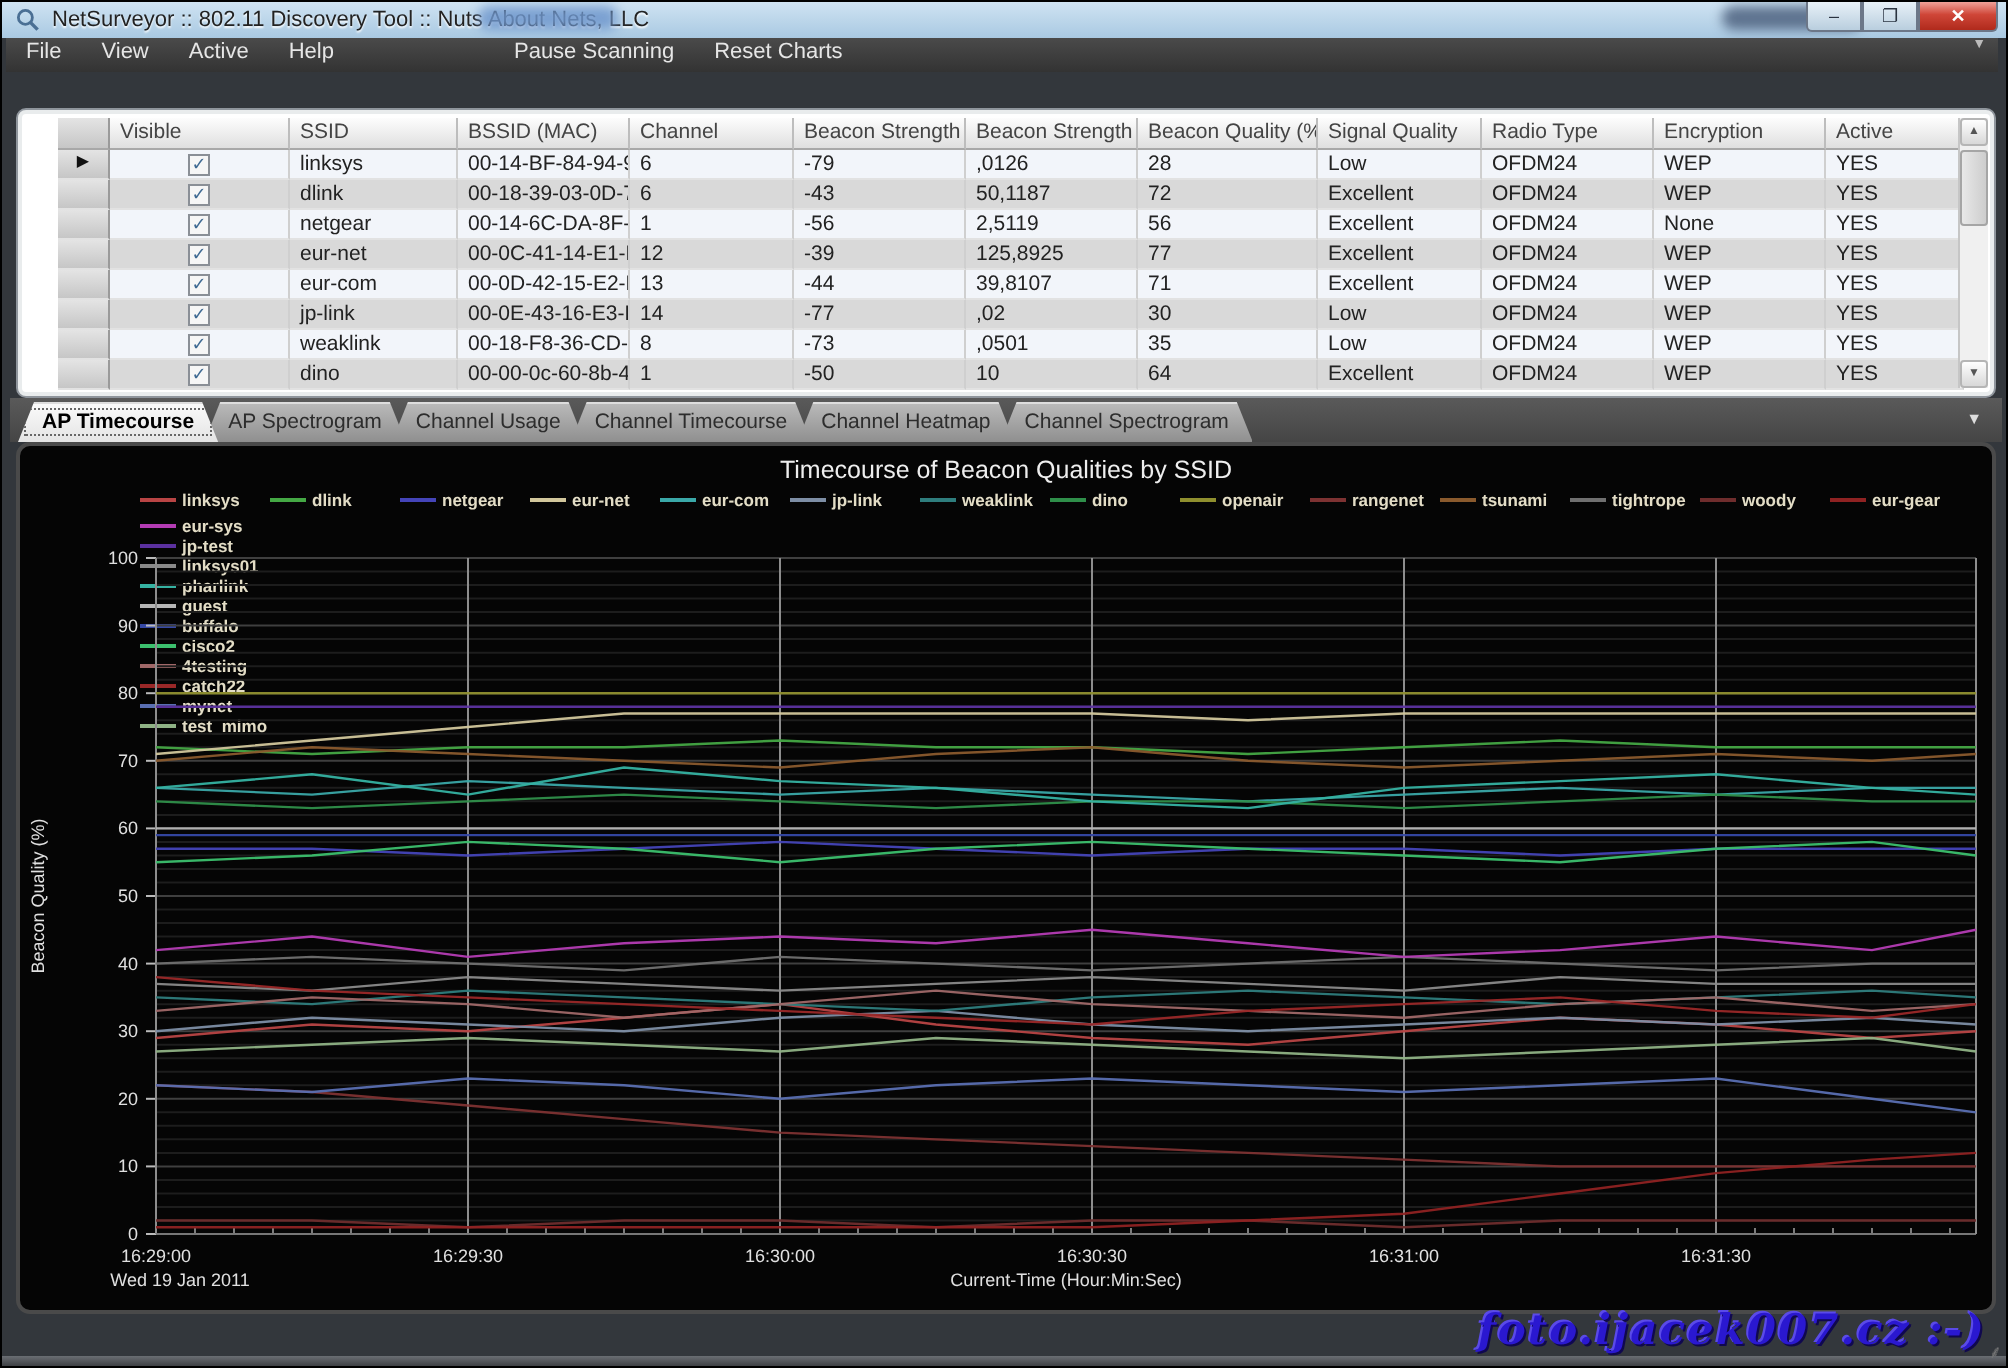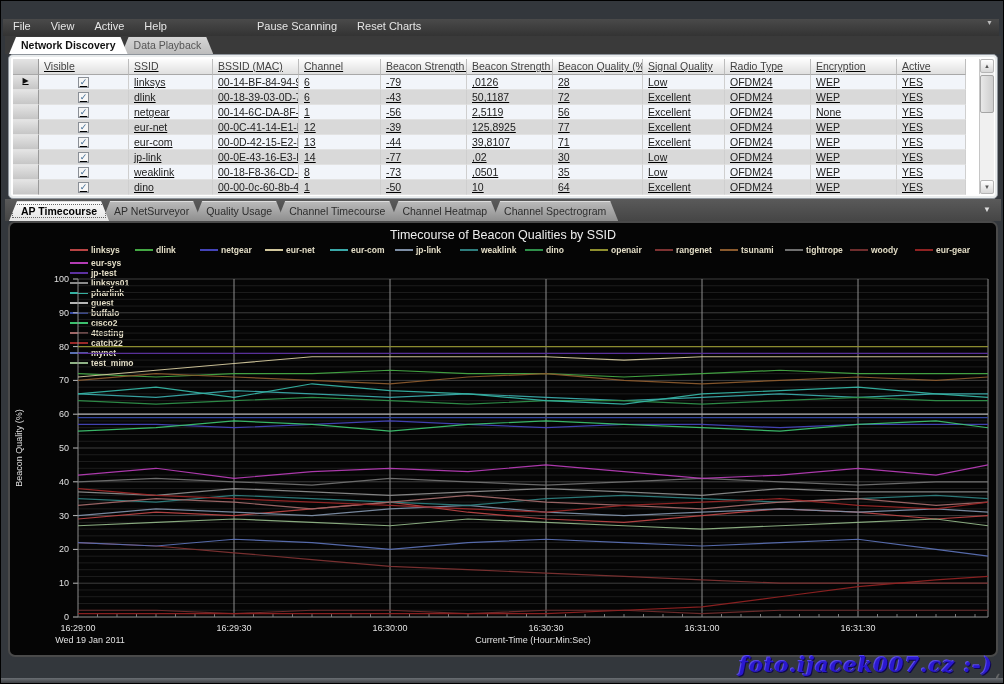--- a/index.html
+++ b/index.html
@@ -30,21 +30,21 @@
 
   
   .tabstrip1 { position:absolute; left:4px; top:35px; width:996px; height:18px; background:#3a3a3a; display:flex; align-items:flex-end; padding-left:4px; }
   .tab1 { height:17px; padding:2px 12px 0 12px; font-size:10.5px; color:#555; background:linear-gradient(#d6d6d6,#bdbdbd);
     clip-path:polygon(7px 0, calc(100% - 7px) 0, 100% 100%, 0 100%); margin-right:-6px; }
   .tab1.active { background:#fff; color:#111; font-weight:bold; z-index:2; }
 
   
   .table-panel { position:absolute; left:7px; top:53px; width:990px; height:145px; background:#fff;
     border:1px solid #8f959c; border-radius:5px; box-shadow:inset 0 0 0 2px #e9eced; overflow:hidden; }
-  .tgrid { position:absolute; left:4px; top:4px; width:873px;text-decoration:underline; }
+  .tgrid { position:absolute; left:20px; top:4px; width:873px; }
   .trow { display:grid; grid-template-columns:26px 90px 84px 86px 82px 86px 86px 90px 82px 86px 86px 69px; height:15px; }
   .trow.head { height:16px; }
   .tcell { font-size:10.5px; color:#222; padding:1px 0 0 5px; border-right:1px solid #cfcfcf; border-bottom:1px solid #e2e2e2; overflow:hidden; white-space:nowrap; }
   .head .tcell { background:linear-gradient(#fdfdfd,#dfdfdf); color:#444; border-right:1px solid #bdbdbd; border-bottom:1px solid #a8a8a8; }
   .trow.alt .tcell { background:#d9d9d9; }
   .trow.lite .tcell { background:#f2f5fa; }
   .rowhdr { background:linear-gradient(#e4e4e4,#c6c6c6) !important; border-right:1px solid #9a9a9a !important; text-align:center; padding-left:0; font-size:8px; color:#111; }
   .cbcell { display:flex; align-items:center; justify-content:center; padding:0; }
   .cb { width:11px; height:11px; background:#f6f6f6; border:1px solid #8a8f96; font-size:9px; line-height:9px; color:#3f6a93; text-align:center; }
   .vscroll { position:absolute; right:3px; top:4px; bottom:4px; width:15px; background:#f0f0f0; border-left:1px solid #c6c6c6; }
@@ -83,39 +83,49 @@
   .bottombar { position:absolute; left:0; top:677px; width:1004px; height:7px; background:linear-gradient(#6a6e73,#2d2f32); }
   .watermark { position:absolute; right:10px; top:651px; font-family:"DejaVu Serif", serif; font-style:italic; font-weight:bold;
     font-size:21px; color:#2a18d0; text-shadow:1px 1px 0 #10084f, -1px -1px 0 #5a4ae8; z-index:50; letter-spacing:1px; }
   .resize-grip { position:absolute; right:2px; top:668px; font-size:9px; color:#777; }
 </style>
 </head>
 <body>
 
 <div class="app">
 
+  <div class="titlebar">
+    <svg class="app-icon" viewBox="0 0 16 16">
+      <circle cx="6.5" cy="6.5" r="4" fill="none" stroke="#4a6f94" stroke-width="1.6"></circle>
+      <line x1="9.5" y1="9.5" x2="13.5" y2="13.5" stroke="#4a6f94" stroke-width="2"></line>
+    </svg>
+    <span class="title-text">NetSurveyor :: 802.11 Discovery Tool :: Nuts About Nets, LLC</span>
+    <div class="censor c1"></div>
+    <div class="censor c2"></div>
+    <div class="win-btns">
+      <div class="win-btn min">–</div>
+      <div class="win-btn">❐</div>
+      <div class="win-btn close">✕</div>
+    </div>
+  </div>
 
   <div class="menubar">
     <div id="menu-items" style="display:flex;">
         <span class="menu-item">File</span>
         <span class="menu-item">View</span>
         <span class="menu-item">Active</span>
         <span class="menu-item">Help</span>
       </div>
     <div id="menu-actions" class="menu-actions">
         <span class="menu-action">Pause Scanning</span>
         <span class="menu-action">Reset Charts</span>
       </div>
     <span class="menubar-grip">▼</span>
   </div>
 
-  <div class="tabstrip1" id="main-tabs">
-      <div class="tab1 active">Network Discovery</div>
-      <div class="tab1">Data Playback</div>
-    </div>
 
   <div class="table-panel">
     <div class="tgrid">
       <div class="trow head" id="table-header">
           <div class="tcell rowhdr"></div>
           <div class="tcell">Visible</div>
           <div class="tcell">SSID</div>
           <div class="tcell">BSSID (MAC)</div>
           <div class="tcell">Channel</div>
           <div class="tcell">Beacon Strength (d...</div>
@@ -259,22 +269,22 @@
     </div>
     <div class="vscroll">
       <div class="sbtn up">▲</div>
       <div class="sthumb"></div>
       <div class="sbtn down">▼</div>
     </div>
   </div>
 
   <div class="tabstrip2" id="chart-tabs">
     <div class="tab2 active">AP Timecourse</div>
-      <div class="tab2">AP NetSurveyor</div>
-      <div class="tab2">Quality Usage</div>
+      <div class="tab2">AP Spectrogram</div>
+      <div class="tab2">Channel Usage</div>
       <div class="tab2">Channel Timecourse</div>
       <div class="tab2">Channel Heatmap</div>
       <div class="tab2">Channel Spectrogram</div>
       <span class="strip-grip">▼</span>
   </div>
 
   <div class="chart-panel">
     <div class="chart-title">Timecourse of Beacon Qualities by SSID</div>
     <div class="legend-row r1" id="legend-row1">
         <div class="legend-item">

